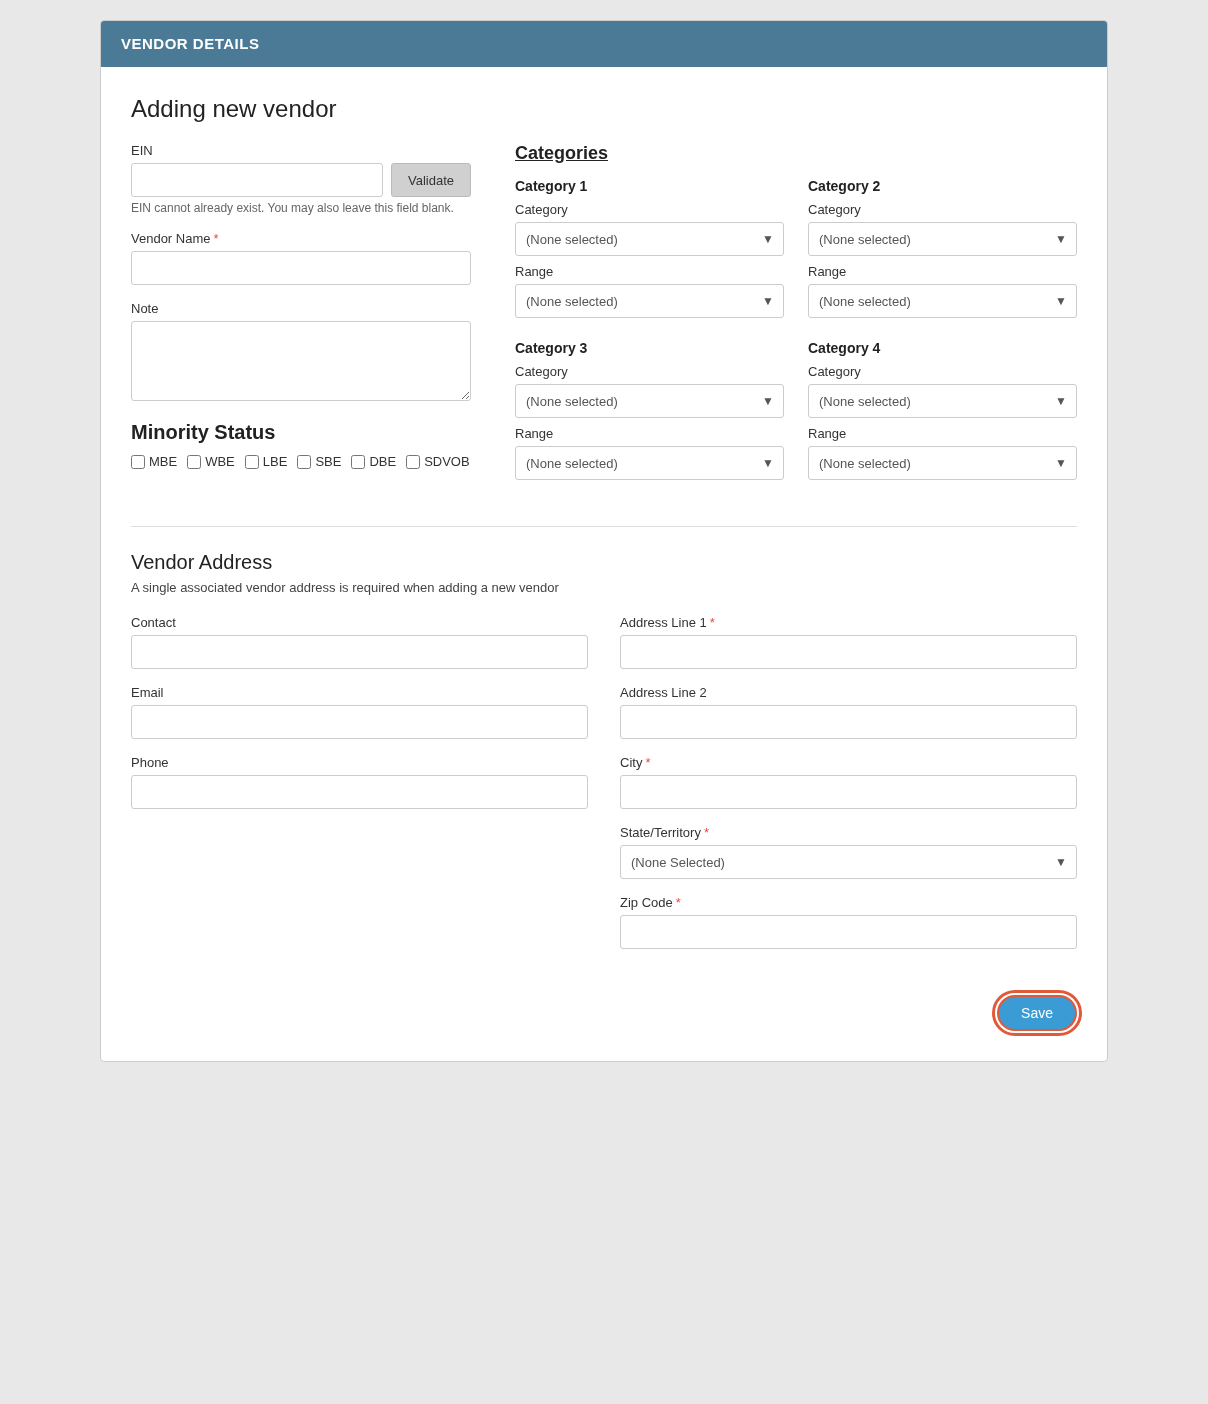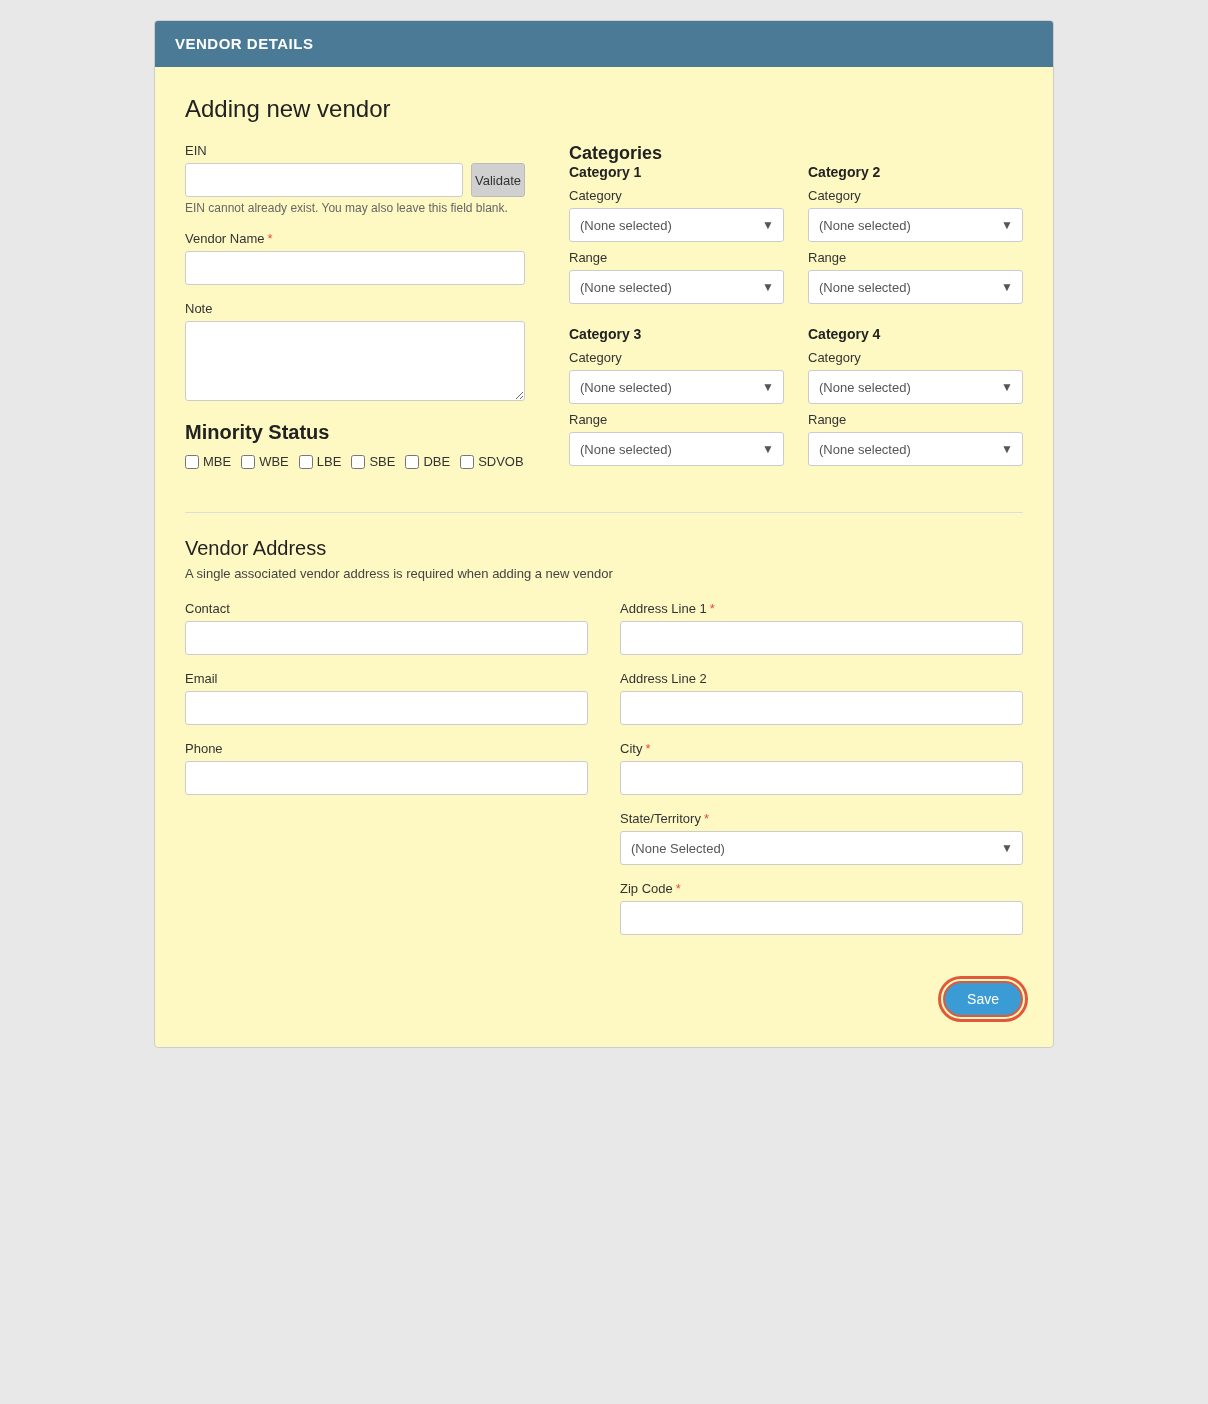--- a/index.html
+++ b/index.html
@@ -6,22 +6,22 @@
     body {
       font-family: -apple-system, BlinkMacSystemFont, 'Segoe UI', Arial, sans-serif;
       background: #e8e8e8;
       display: flex;
       justify-content: center;
       align-items: flex-start;
       min-height: 100vh;
       padding: 0;
     }
     .window {
-      width: 900px;
-      background: #fef9c3;
+      width: 1008px;
+      background: #ffffff;
       border: 1px solid #ccc;
       border-radius: 4px;
       overflow: hidden;
       margin: 20px auto;
     }
     .window-header {
       background: #4a7a96;
       padding: 14px 20px;
     }
     .window-header-title {
@@ -73,21 +73,21 @@
       flex: 1;
       height: 34px;
       border: 1px solid #ccc;
       border-radius: 3px;
       padding: 0 8px;
       font-size: 13px;
       background: #fff;
     }
     .validate-btn {
       height: 34px;
-      padding: 0 3px;
+      padding: 0 16px;
       background: #d0d0d0;
       border: 1px solid #bbb;
       border-radius: 3px;
       font-size: 13px;
       color: #333;
       cursor: pointer;
     }
     .text-input {
       width: 100%;
       height: 34px;
@@ -137,20 +137,22 @@
     .checkbox-item input[type="checkbox"] {
       width: 14px;
       height: 14px;
       cursor: pointer;
     }
     
     .categories-title {
       font-size: 18px;
       font-weight: 600;
       color: #222;
+      margin-bottom: 14px;
+      text-decoration: underline;
     }
     .categories-grid {
       display: grid;
       grid-template-columns: 1fr 1fr;
       gap: 0 24px;
     }
     .category-group {
       margin-bottom: 14px;
     }
     .category-group-title {

